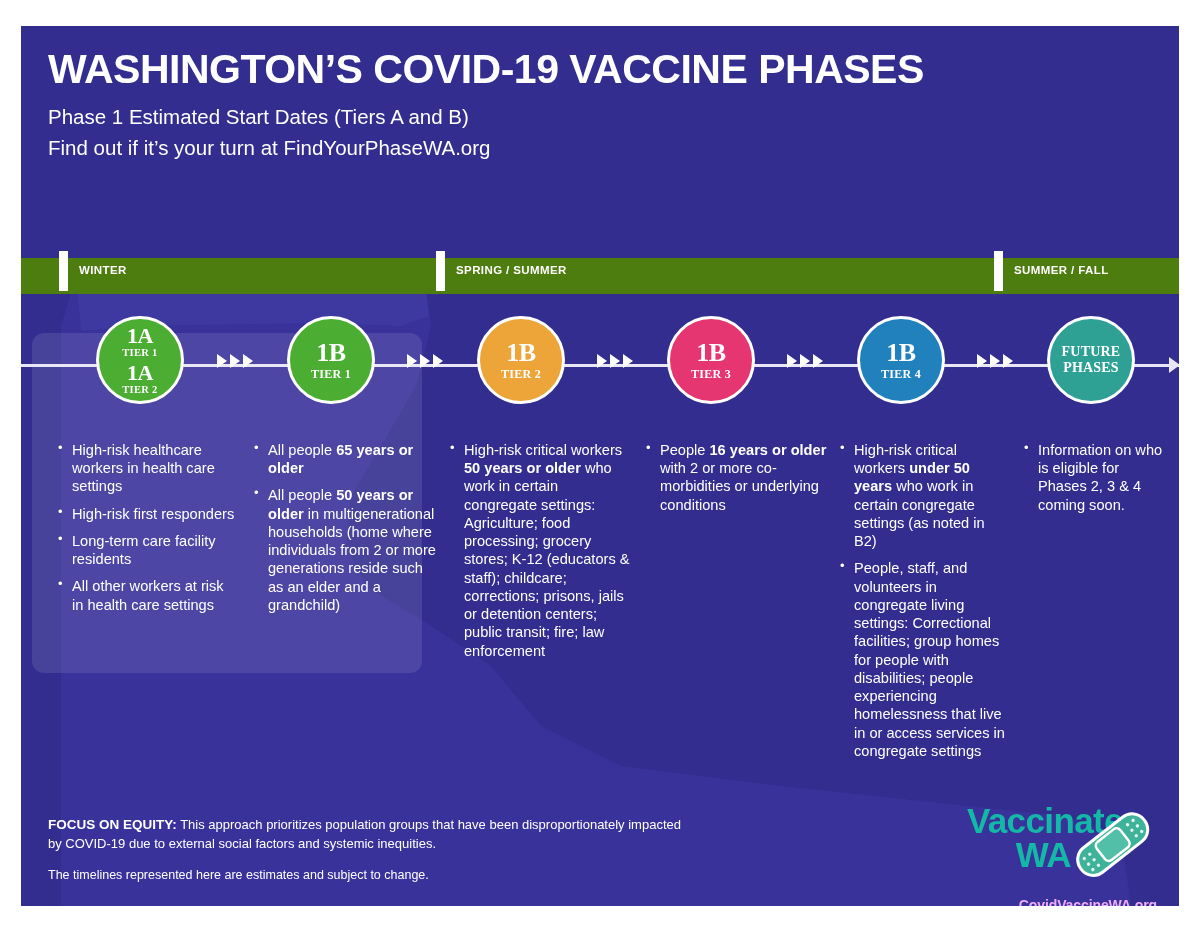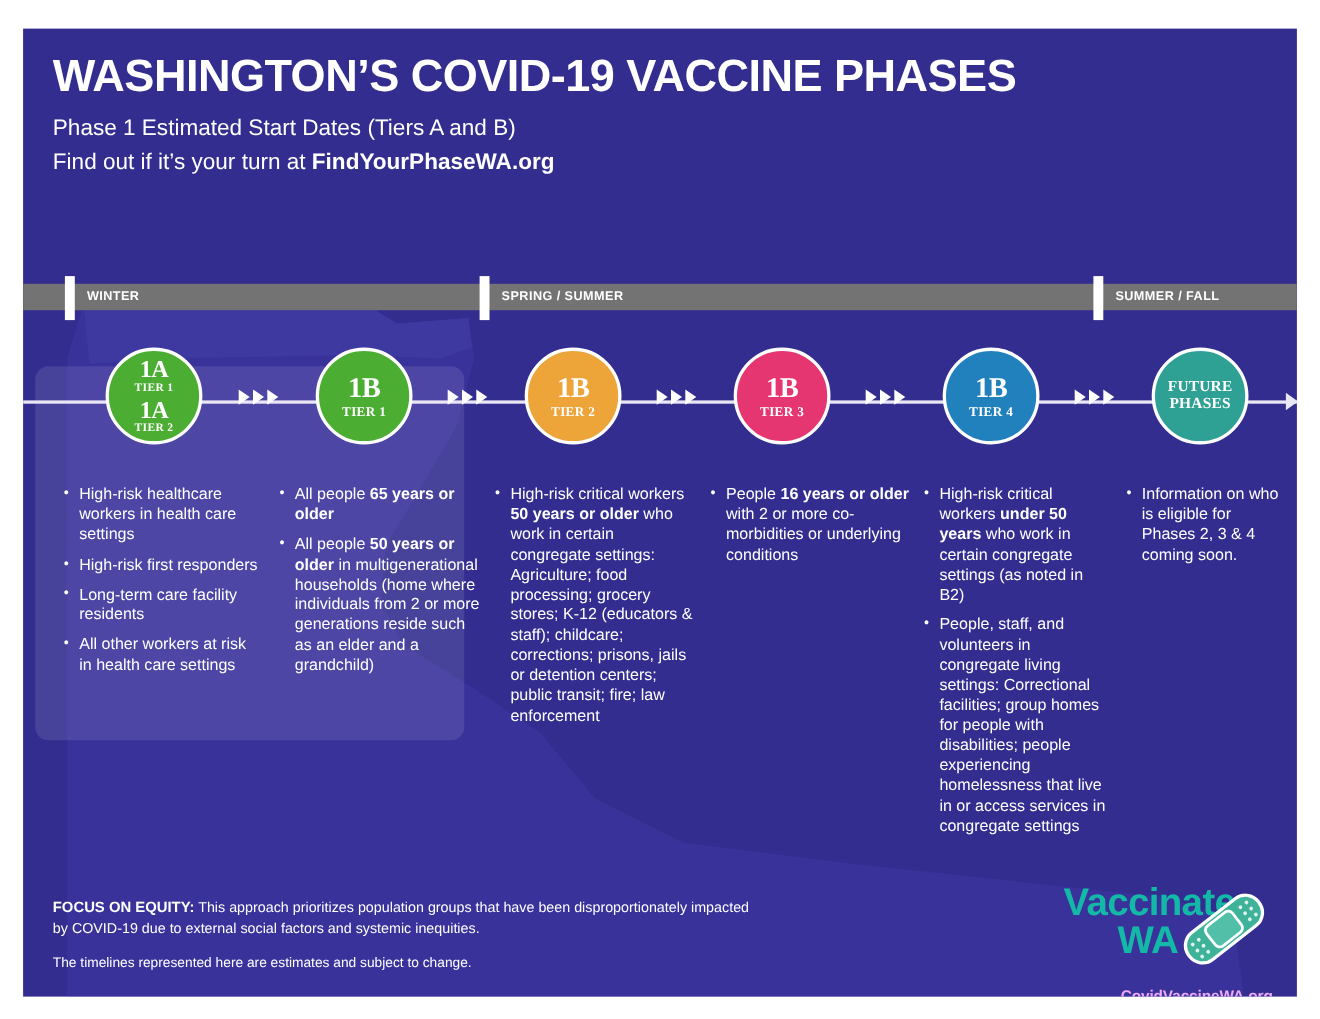--- a/index.html
+++ b/index.html
@@ -51,30 +51,30 @@
     color: #ffffff;
     margin-top: 13px;
     line-height: 1.25;
   }
   #poster-cta {
     font-size: 20.5px;
     color: #ffffff;
     margin-top: 5px;
     line-height: 1.25;
   }
-  #poster-cta b { font-weight: bold; }
+  #poster-cta b { font-weight: normal; }
 
   
   #season-band {
     position: absolute;
     left: 0;
     top: 232px;
     width: 1158px;
-    height: 24px;
-    background: #737373;
+    height: 36px;
+    background: #4d7c0f;
     padding-left: 44px;
   }
   .season-label {
     position: absolute;
     top: 6px;
     font-size: 11.5px;
     font-weight: bold;
     color: #ffffff;
     letter-spacing: 0.4px;
     white-space: nowrap;

